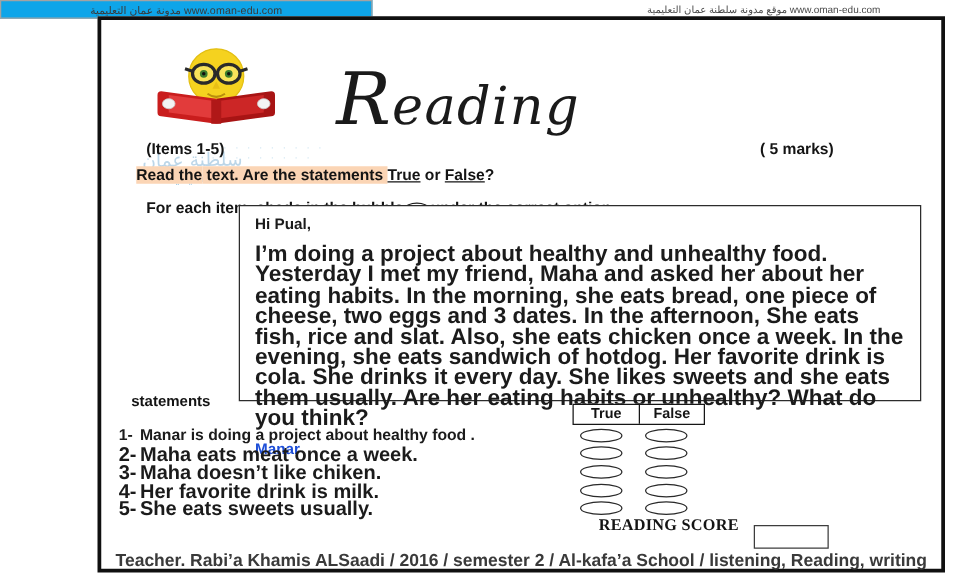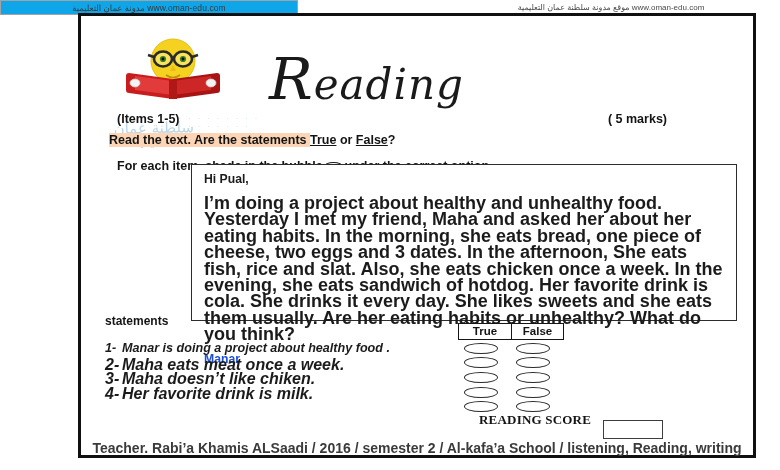--- a/index.html
+++ b/index.html
@@ -223,23 +223,22 @@
     font-size: 11.5px;
     font-weight: bold;
     color: #141414;
     box-sizing: border-box;
   }
   .tf-header .tf-false { border-left: 1.4px solid #161616; }
 
   
   .stmt-list {
     position: absolute;
-    left: 24px; top: 325px;
+    left: 14px; top: 325px;
     width: 420px;
-    font-style: italic;
   }
   .stmt-row {
     height: 14.6px;
     font-size: 16px;
     font-weight: bold;
     color: #1b1b1b;
     white-space: nowrap;
   }
   .stmt-row .num { display: inline-block; width: 17px; }
   .stmt-row:first-child { font-size: 12.6px; }
@@ -384,20 +383,23 @@
       </div>
       <div class="stmt-row">
         <span class="num">2-</span><span>Maha eats meat once a week.</span>
       </div>
       <div class="stmt-row">
         <span class="num">3-</span><span>Maha  doesn’t like chiken.</span>
       </div>
       <div class="stmt-row">
         <span class="num">4-</span><span>Her favorite drink is milk.</span>
       </div>
+      <div class="stmt-row">
+        <span class="num">5-</span><span>She eats sweets usually.</span>
+      </div>
     </div>
 
     <div class="bubble-grid">
       <div class="bubble-row">
         <span class="bubble b-true"></span>
         <span class="bubble b-false"></span>
       </div>
       <div class="bubble-row">
         <span class="bubble b-true"></span>
         <span class="bubble b-false"></span>

